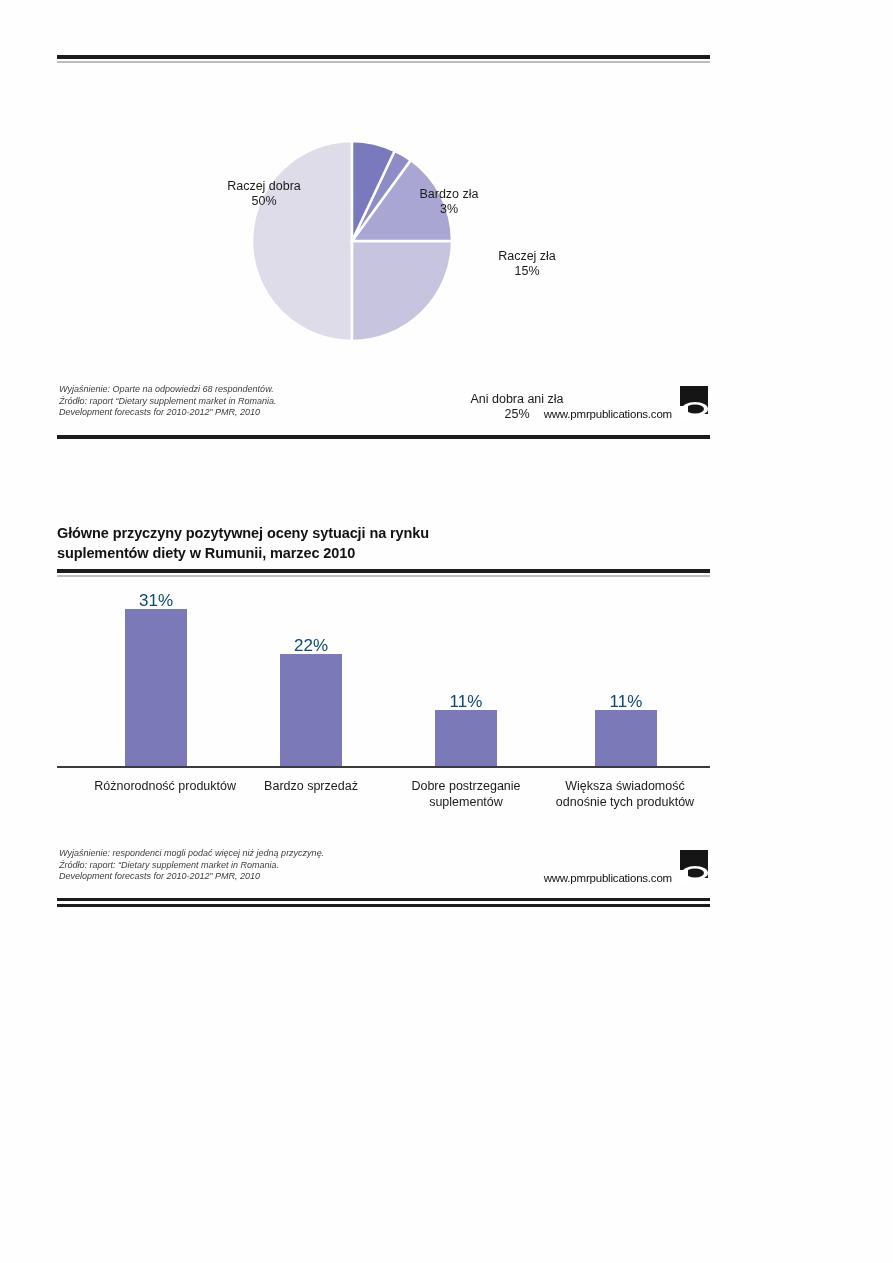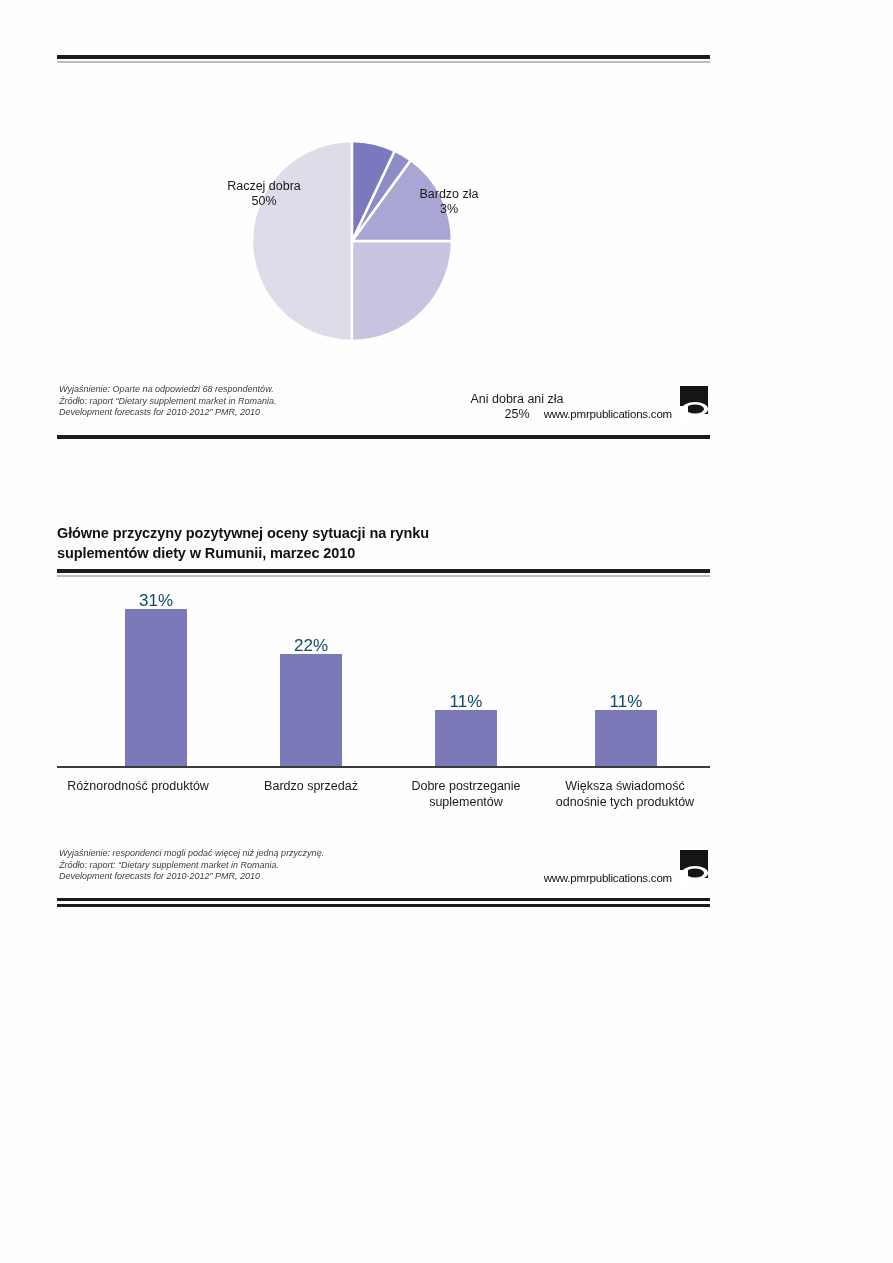--- a/index.html
+++ b/index.html
@@ -224,20 +224,24 @@
       <div class="pie-label" id="lbl-raczej-dobra">
         <span>Raczej dobra</span>
         <span class="pct">50%</span>
       </div>
 
       <div class="pie-label" id="lbl-bardzo-zla">
         <span>Bardzo zła</span>
         <span class="pct">3%</span>
       </div>
 
+      <div class="pie-label" id="lbl-raczej-zla">
+        <span>Raczej zła</span>
+        <span class="pct">15%</span>
+      </div>
 
       <div class="pie-label" id="lbl-ani">
         <span>Ani dobra ani zła</span>
         <span class="pct">25%</span>
       </div>
 
     </div>
 
     <div class="fig-footer">
       <div class="source-note">Wyjaśnienie: Oparte na odpowiedzi 68 respondentów.
@@ -272,21 +276,21 @@
         <div class="bar" style="left:538px; height:56px;"></div>
       </div>
 
       <div class="bar-axis"></div>
 
       <div class="bar-val" style="left:39px;  top:13px;">31%</div>
       <div class="bar-val" style="left:194px; top:58px;">22%</div>
       <div class="bar-val" style="left:349px; top:114px;">11%</div>
       <div class="bar-val" style="left:509px; top:114px;">11%</div>
 
-      <div class="cat-label" style="left:1px;  width:160px;">Różnorodność produktów</div>
+      <div class="cat-label" style="left:19px;  width:160px;text-align:right;">Różnorodność produktów</div>
       <div class="cat-label" style="left:184px; width:140px;">Bardzo sprzedaż</div>
       <div class="cat-label" style="left:334px; width:150px;">Dobre postrzeganie
 suplementów</div>
       <div class="cat-label" style="left:484px; width:168px;">Większa świadomość
 odnośnie tych produktów</div>
 
     </div>
 
     <div class="fig-footer">
       <div class="source-note">Wyjaśnienie: respondenci mogli podać więcej niż jedną przyczynę.

